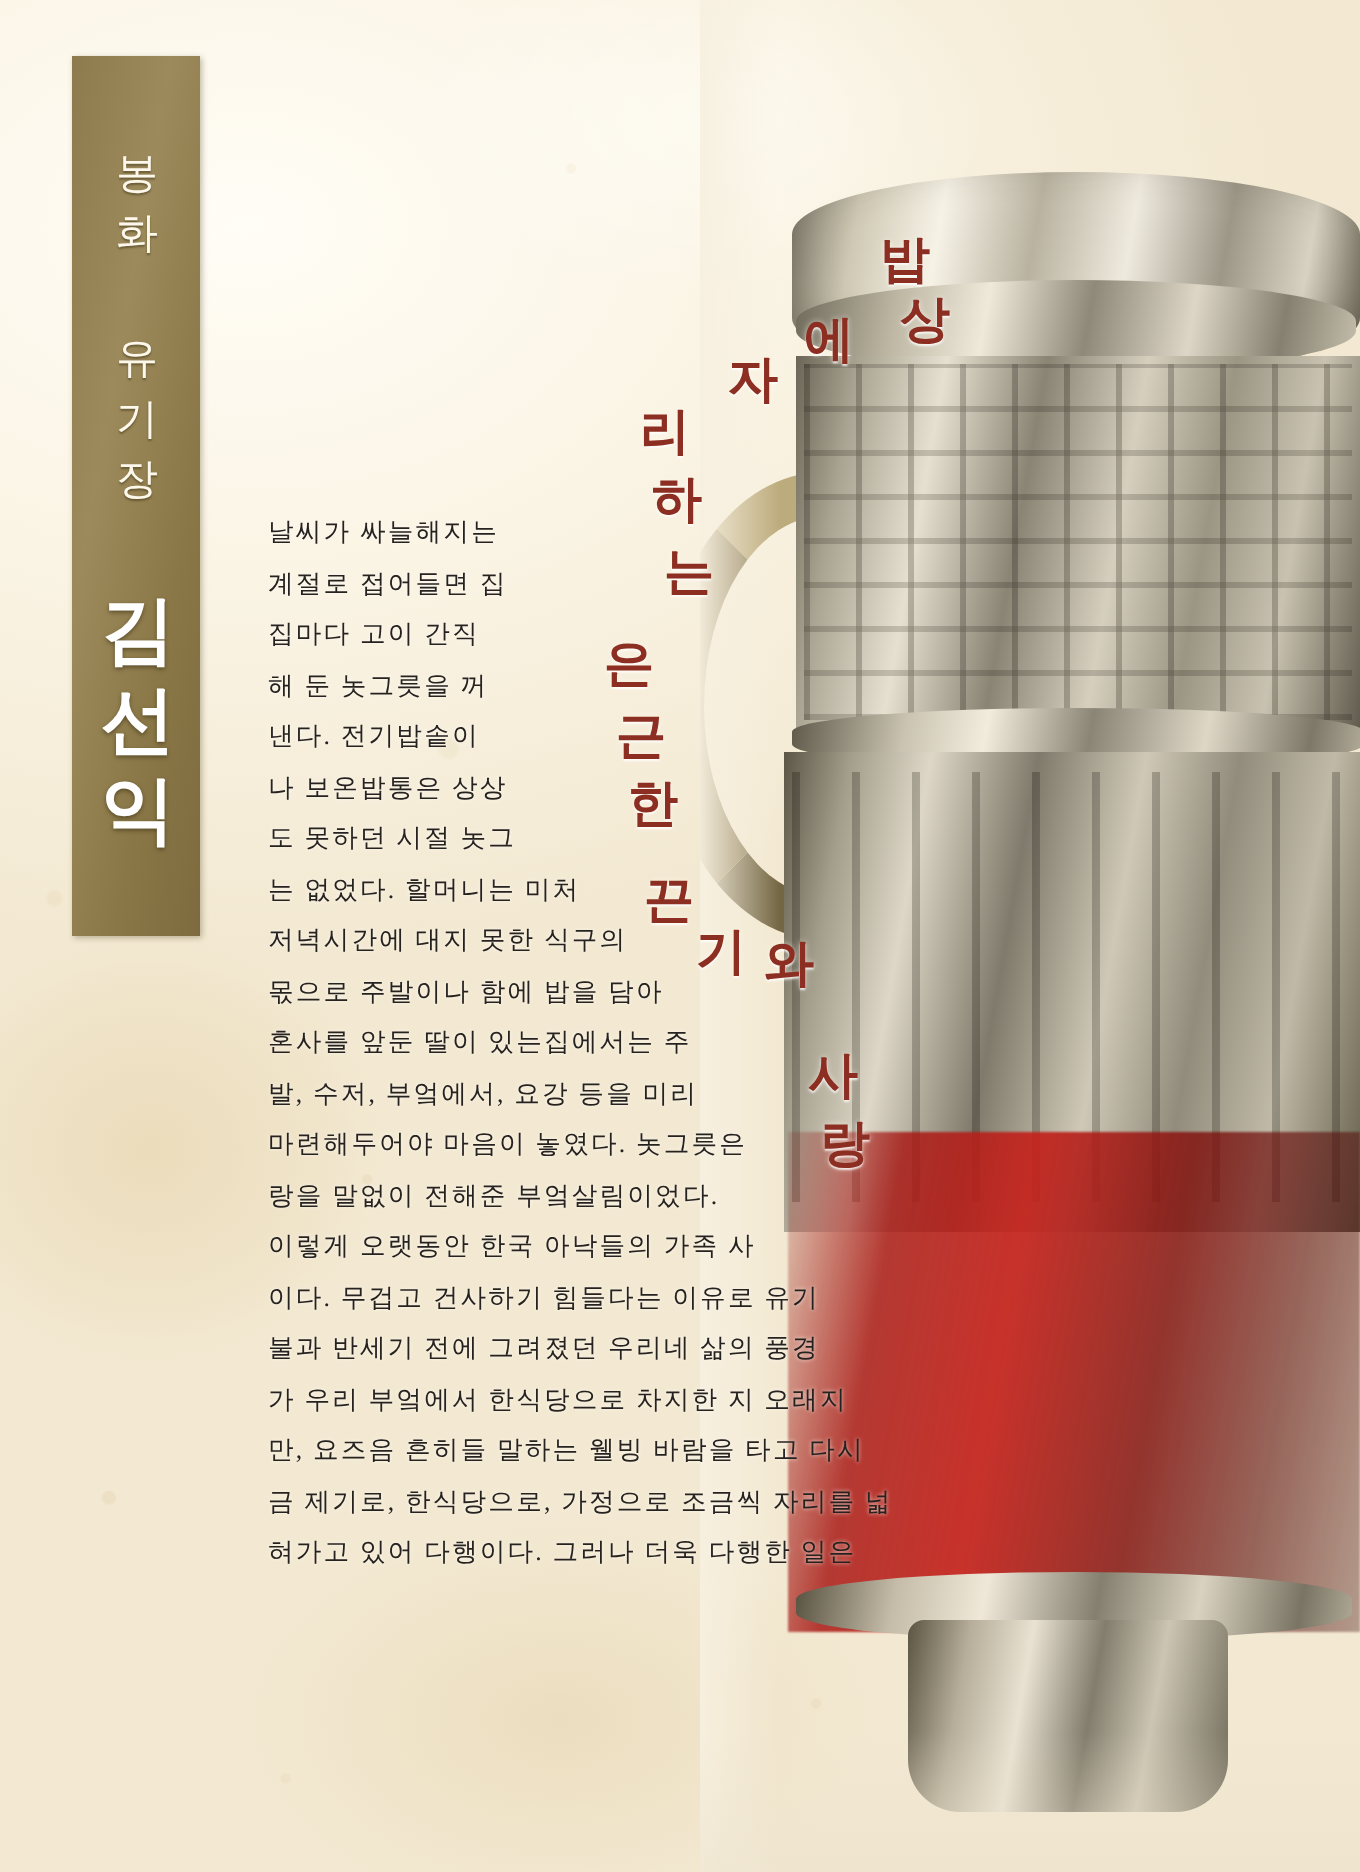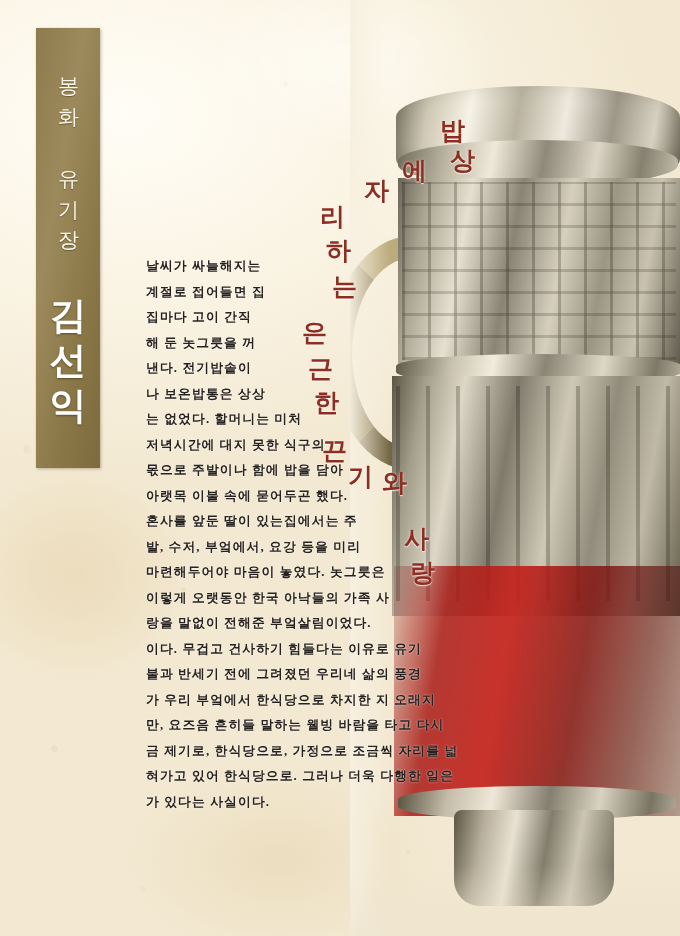--- a/index.html
+++ b/index.html
@@ -110,24 +110,23 @@
   .headline span {
     position: absolute;
     color: #8c2f22;
     font-weight: bold;
     font-family: "Liberation Serif", "DejaVu Serif", serif;
     text-shadow: 0 1px 1px rgba(255,255,255,.75), 0 0 3px rgba(255,250,240,.6);
     line-height: 1;
   }
   .body-block {
     position: absolute;
-    left: 146px;
+    left: 134px;
     top: 258px;
     width: 330px;
-    font-weight: bold;
   }
   .body-line {
     display: block;
     height: 25.5px;
     color: #262220;
     font-size: 12.8px;
     letter-spacing: 1.1px;
     white-space: nowrap;
     text-shadow: 0 0 2px rgba(255,253,246,.8);
   }
@@ -316,31 +315,30 @@
       <span style="left: 128px; top: 452px; font-size: 25px;">랑</span>
     </div>
 
   <div class="body-block">
       <div class="body-line">날씨가 싸늘해지는</div>
       <div class="body-line">계절로 접어들면 집</div>
       <div class="body-line">집마다 고이 간직</div>
       <div class="body-line">해 둔 놋그릇을 꺼</div>
       <div class="body-line">낸다. 전기밥솥이</div>
       <div class="body-line">나 보온밥통은 상상</div>
+      <div class="body-line">도 못하던 시절 놋그</div>
       <div class="body-line">는 없었다. 할머니는 미처</div>
       <div class="body-line">저녁시간에 대지 못한 식구의</div>
       <div class="body-line">몫으로 주발이나 함에 밥을 담아</div>
-      <div class="body-line">아랫목 이불 속에 묻어두곤 했다.</div>
       <div class="body-line">혼사를 앞둔 딸이 있는집에서는 주</div>
       <div class="body-line">발, 수저, 부엌에서, 요강 등을 미리</div>
       <div class="body-line">마련해두어야 마음이 놓였다. 놋그릇은</div>
+      <div class="body-line">랑을 말없이 전해준 부엌살림이었다.</div>
       <div class="body-line">이렇게 오랫동안 한국 아낙들의 가족 사</div>
-      <div class="body-line">랑을 말없이 전해준 부엌살림이었다.</div>
       <div class="body-line">이다. 무겁고 건사하기 힘들다는 이유로 유기</div>
       <div class="body-line">불과 반세기 전에 그려졌던 우리네 삶의 풍경</div>
       <div class="body-line">가 우리 부엌에서 한식당으로 차지한 지 오래지</div>
       <div class="body-line">만, 요즈음 흔히들 말하는 웰빙 바람을 타고 다시</div>
       <div class="body-line">금 제기로, 한식당으로, 가정으로 조금씩 자리를 넓</div>
-      <div class="body-line">혀가고 있어 한식당으로. 그러나 더욱 다행한 일은</div>
-      <div class="body-line">가 있다는 사실이다.</div>
+      <div class="body-line">혀가고 있어 다행이다. 그러나 더욱 다행한 일은</div>
     </div>
 
 </div>
 
 </body></html>

